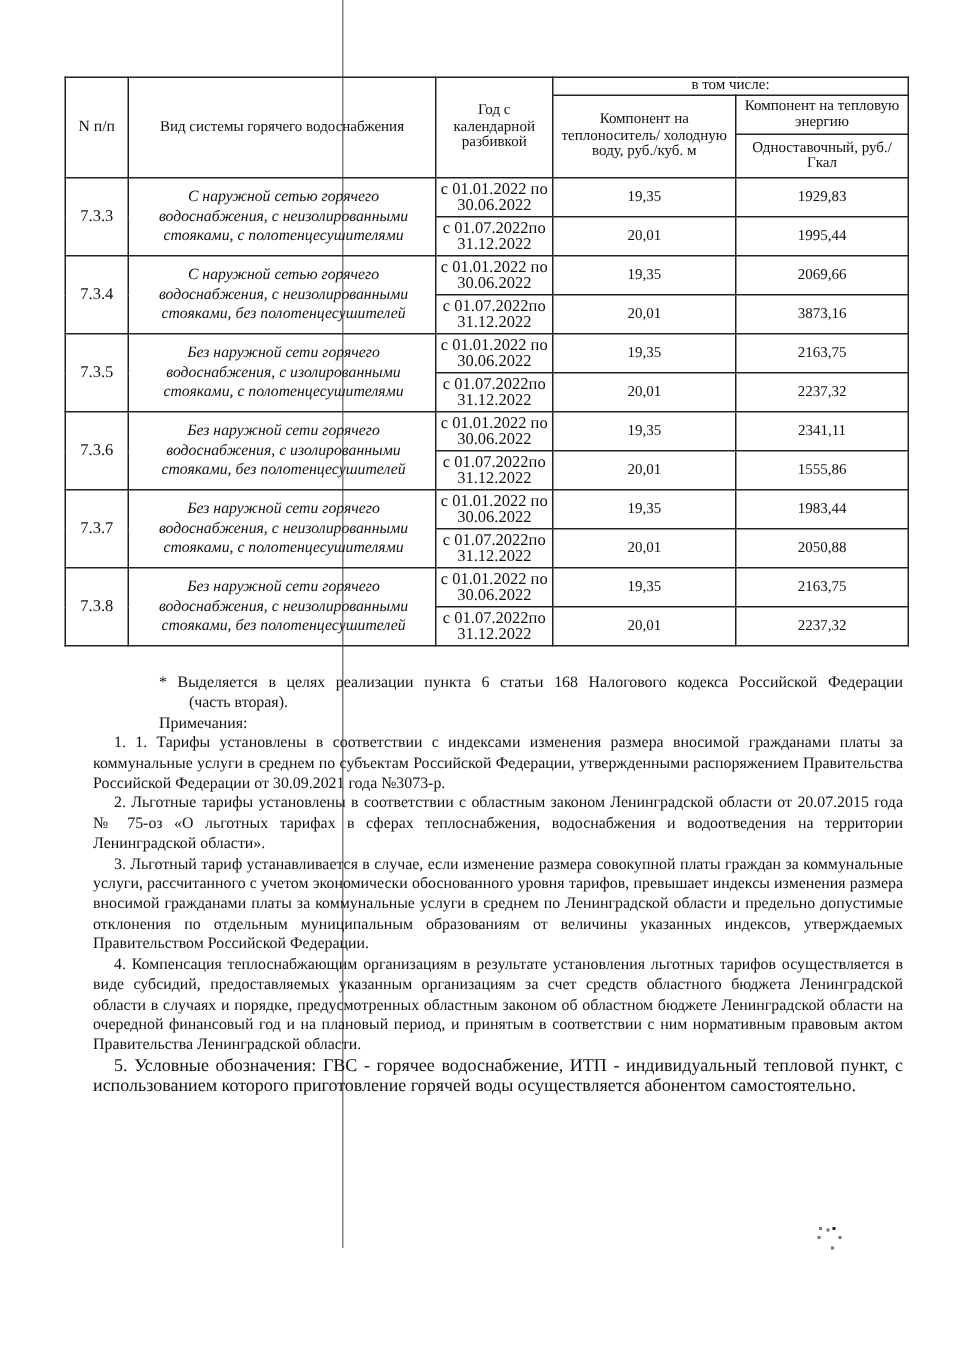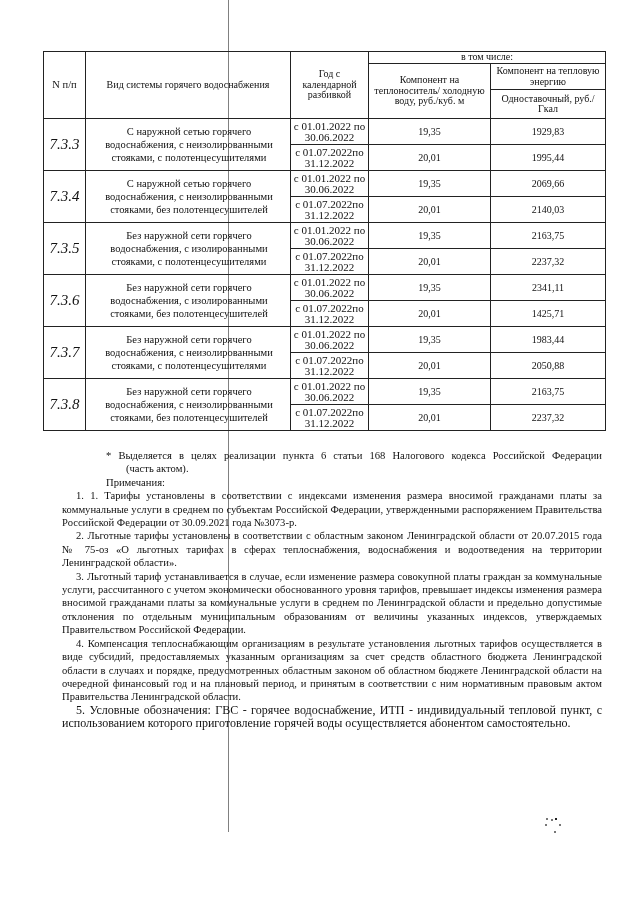--- a/index.html
+++ b/index.html
@@ -7,22 +7,22 @@
          font-family:"Liberation Serif", "DejaVu Serif", serif; color:#111; }
   .fold { position:absolute; left:228px; top:0; width:1px; height:832px; background:#555; opacity:.75; }
   table.tariffs { position:absolute; left:43px; top:51px; width:562px; border-collapse:collapse;
                   font-size:10px; line-height:11px; table-layout:fixed; }
   table.tariffs td, table.tariffs th { border:1px solid #222; font-weight:normal; text-align:center;
                   vertical-align:middle; padding:0 2px; }
   table.tariffs th { font-size:10px; line-height:10.5px; }
   .h-top { height:12px; }
   .h-mid { height:26px; }
   .h-bot { height:29px; }
-  td.num { font-size:15px;font-style:italic; }
-  td.desc { text-align:left; font-size:10.5px; line-height:13px; padding-left:4px !important; }
+  td.num { font-size:11px; }
+  td.desc { text-align:left; font-size:10.5px; line-height:13px; padding-left:4px !important;font-style:italic; }
   td.period { font-size:11px; line-height:10.5px; height:25px; }
   td.val { font-size:10px; }
   .notes { position:absolute; left:62px; top:449px; width:540px; font-size:10.6px; line-height:13.4px; text-align:justify; }
   .notes p { margin:0; }
   .ind { text-indent:44px; }
   .ind2 { text-indent:14px; }
   .gap-fed { display:inline-block; width:64px; }
   .small { font-size:12px; }
   .speck { position:absolute; left:546px; top:818px; width:18px; height:18px; }
   .speck i { position:absolute; width:2px; height:2px; background:#777; }
@@ -71,21 +71,21 @@
     <tr>
       <td rowspan="2" class="num">7.3.4</td>
       <td rowspan="2" class="desc">С наружной сетью горячего водоснабжения, с неизолированными стояками, без полотенцесушителей</td>
       <td class="period">с 01.01.2022 по 30.06.2022</td>
       <td class="val">19,35</td>
       <td class="val">2069,66</td>
     </tr>
     <tr>
       <td class="period">с 01.07.2022по 31.12.2022</td>
       <td class="val">20,01</td>
-      <td class="val">2140,03</td>
+      <td class="val">3873,16</td>
     </tr>
     <tr>
       <td rowspan="2" class="num">7.3.5</td>
       <td rowspan="2" class="desc">Без наружной сети горячего водоснабжения, с изолированными стояками, с полотенцесушителями</td>
       <td class="period">с 01.01.2022 по 30.06.2022</td>
       <td class="val">19,35</td>
       <td class="val">2163,75</td>
     </tr>
     <tr>
       <td class="period">с 01.07.2022по 31.12.2022</td>
@@ -95,21 +95,21 @@
     <tr>
       <td rowspan="2" class="num">7.3.6</td>
       <td rowspan="2" class="desc">Без наружной сети горячего водоснабжения, с изолированными стояками, без полотенцесушителей</td>
       <td class="period">с 01.01.2022 по 30.06.2022</td>
       <td class="val">19,35</td>
       <td class="val">2341,11</td>
     </tr>
     <tr>
       <td class="period">с 01.07.2022по 31.12.2022</td>
       <td class="val">20,01</td>
-      <td class="val">1425,71</td>
+      <td class="val">1555,86</td>
     </tr>
     <tr>
       <td rowspan="2" class="num">7.3.7</td>
       <td rowspan="2" class="desc">Без наружной сети горячего водоснабжения, с неизолированными стояками, с полотенцесушителями</td>
       <td class="period">с 01.01.2022 по 30.06.2022</td>
       <td class="val">19,35</td>
       <td class="val">1983,44</td>
     </tr>
     <tr>
       <td class="period">с 01.07.2022по 31.12.2022</td>
@@ -125,21 +125,21 @@
     </tr>
     <tr>
       <td class="period">с 01.07.2022по 31.12.2022</td>
       <td class="val">20,01</td>
       <td class="val">2237,32</td>
     </tr>
   </tbody>
 </table>
 
 <div class="notes">
-  <p class="ind"><span>* Выделяется в целях реализации пункта 6 статьи 168 Налогового кодекса Российской Федерации</span><span class="gap-fed"></span><span>(часть актом).</span></p>
+  <p class="ind"><span>* Выделяется в целях реализации пункта 6 статьи 168 Налогового кодекса Российской Федерации</span><span class="gap-fed"></span><span>(часть вторая).</span></p>
   <p class="ind">Примечания:</p>
   <p class="ind2">1.  1. Тарифы установлены в соответствии с индексами изменения размера вносимой гражданами платы за коммунальные услуги в среднем по субъектам Российской Федерации, утвержденными распоряжением Правительства Российской Федерации от 30.09.2021 года №3073-р.</p>
   <p class="ind2">2.   Льготные тарифы установлены в соответствии с областным законом Ленинградской области от 20.07.2015 года № 75-оз «О льготных тарифах в сферах теплоснабжения, водоснабжения и водоотведения на территории Ленинградской области».</p>
   <p class="ind2">3.   Льготный тариф устанавливается в случае, если изменение размера совокупной платы граждан за коммунальные услуги, рассчитанного с учетом экономически обоснованного уровня тарифов, превышает индексы изменения размера вносимой гражданами платы за коммунальные услуги в среднем по Ленинградской области и предельно допустимые отклонения по отдельным муниципальным образованиям от величины указанных индексов, утверждаемых Правительством Российской Федерации.</p>
   <p class="ind2">4.   Компенсация теплоснабжающим организациям в результате установления льготных тарифов осуществляется в виде субсидий, предоставляемых указанным организациям за счет средств областного бюджета Ленинградской области в случаях и порядке, предусмотренных областным законом об областном бюджете Ленинградской области на очередной финансовый год и на плановый период, и принятым в соответствии с ним нормативным правовым актом Правительства Ленинградской области.</p>
   <p class="ind2 small">5.   Условные обозначения: ГВС - горячее водоснабжение, ИТП - индивидуальный тепловой пункт, с использованием которого приготовление горячей воды осуществляется абонентом самостоятельно.</p>
 </div>
 
 <div class="speck">
   <i style="left:0;top:0"></i>

